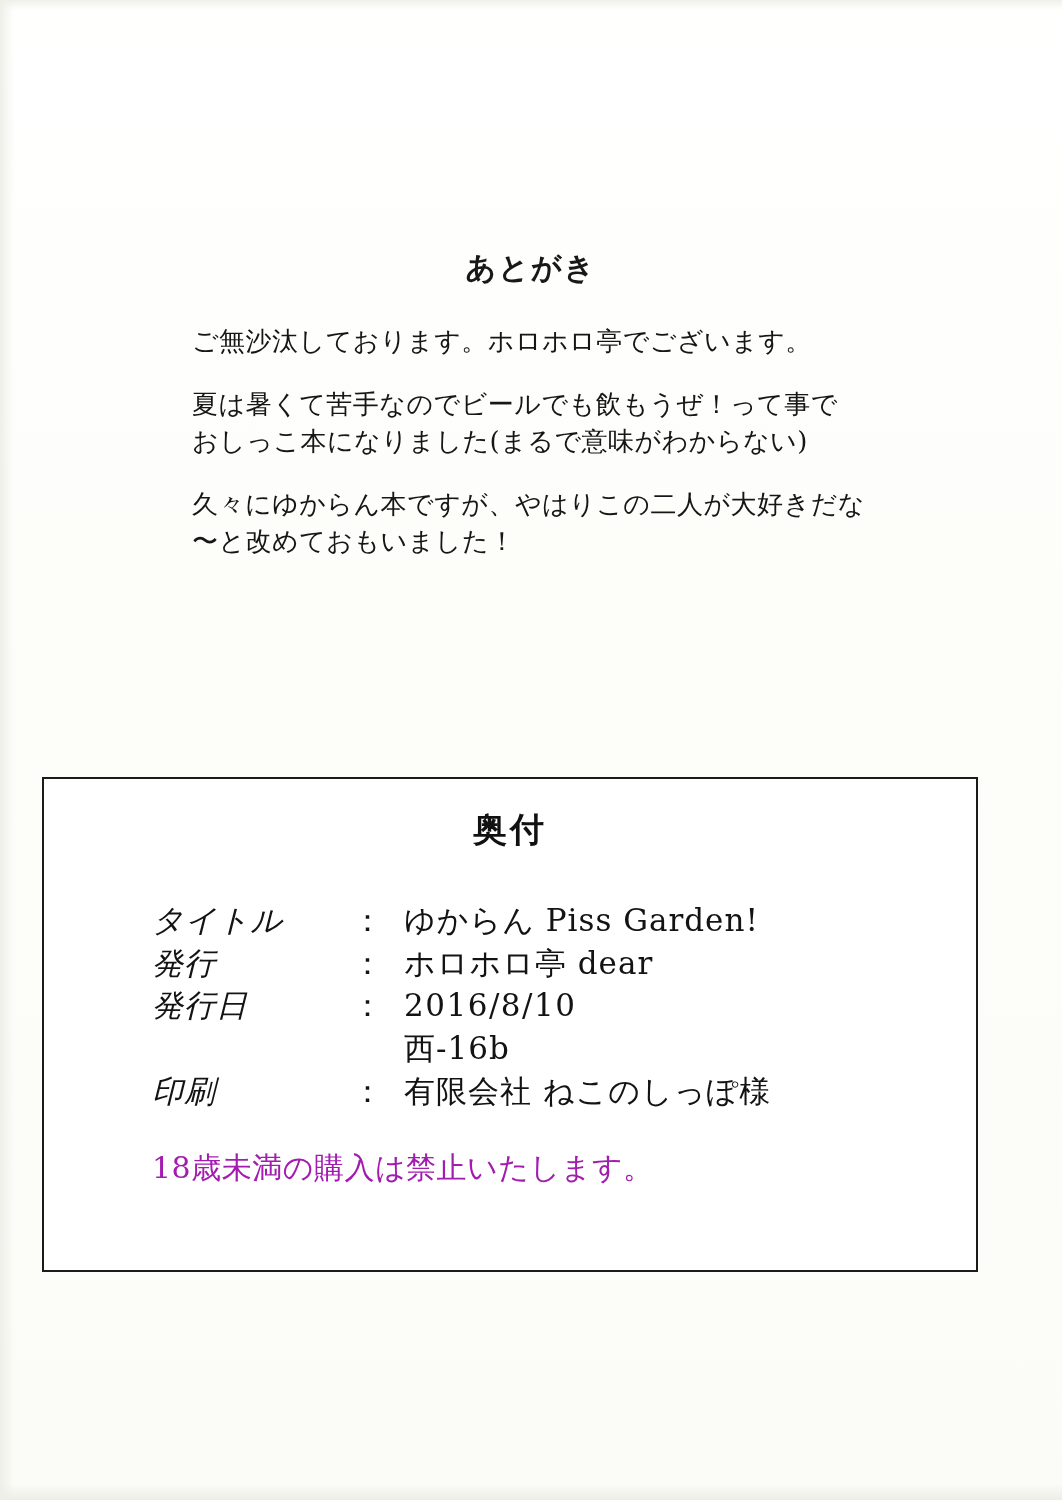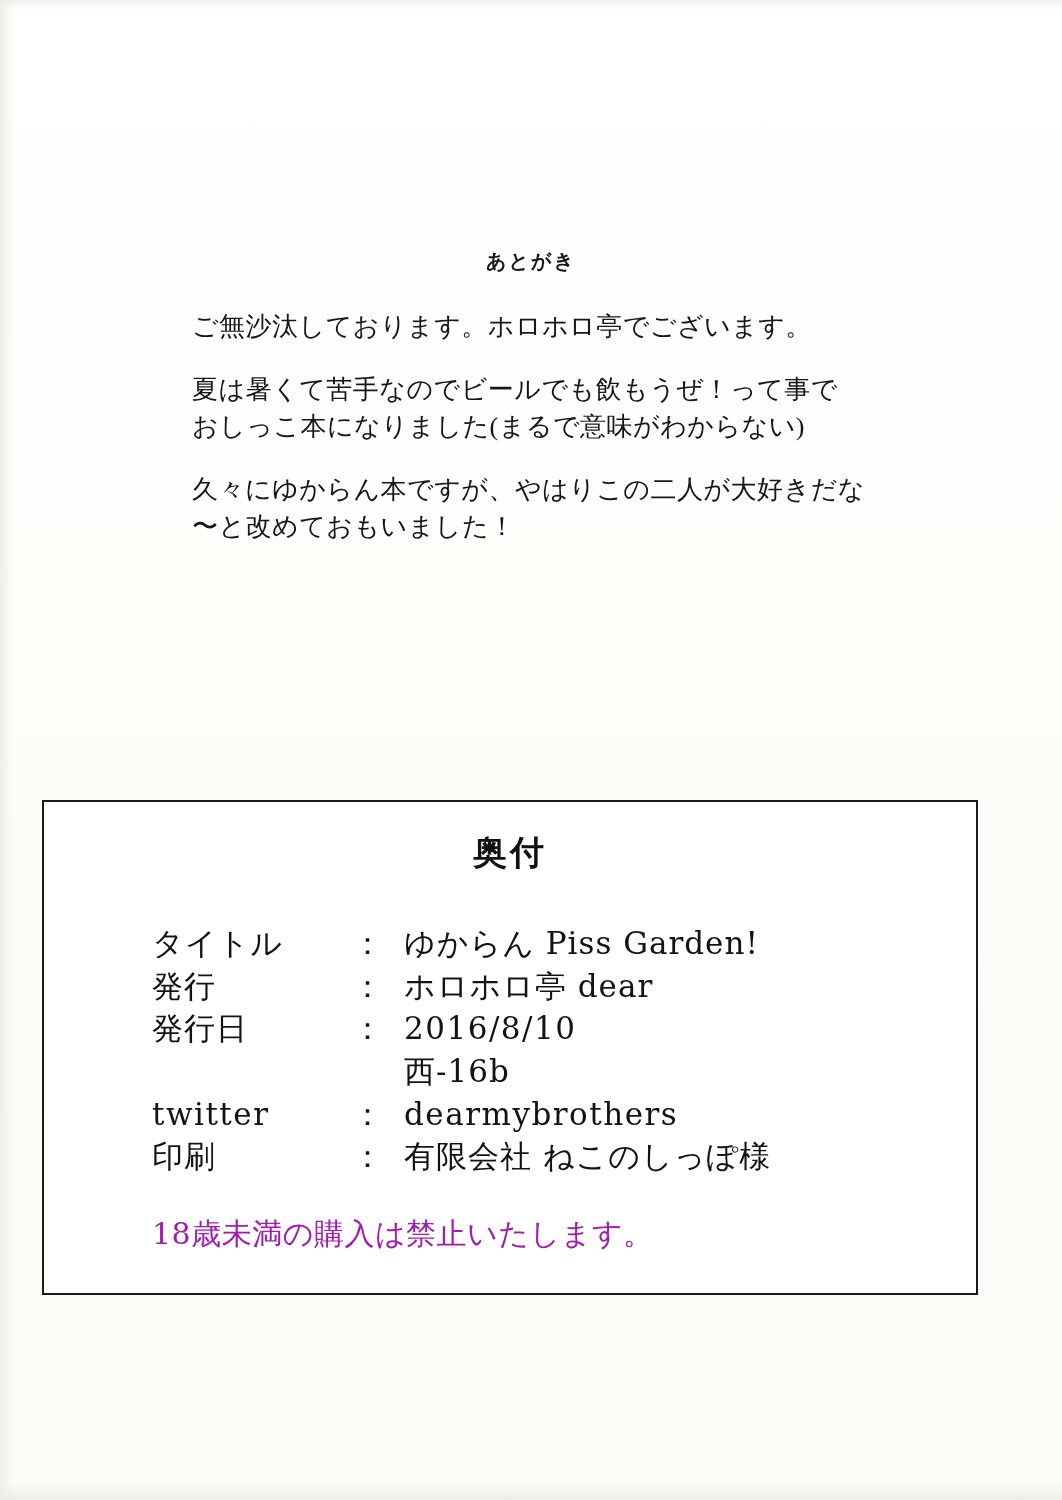--- a/index.html
+++ b/index.html
@@ -22,21 +22,21 @@
   }
   
   .afterword {
     position: absolute;
     left: 0;
     right: 0;
     top: 248px;
   }
   .afterword-title {
     text-align: center;
-    font-size: 20px;
+    font-size: 30px;
     letter-spacing: 2px;
     font-family: "DejaVu Serif", "Liberation Serif", serif;
     color: #181818;
     margin: 0 0 34px 0;
   }
   .afterword-body {
     margin: 0 auto;
     width: 700px;
     padding-left: 22px;
   }
@@ -47,27 +47,26 @@
     color: #161616;
     font-family: "DejaVu Serif", "Liberation Serif", serif;
     margin: 0 0 26px 0;
   }
   .para:last-child {
     margin-bottom: 0;
   }
   .para .line {
     display: block;
     white-space: pre;
-    font-family: Liberation Serif, serif;
   }
   
   .colophon {
     position: absolute;
     left: 42px;
-    top: 800px;
+    top: 777px;
     width: 936px;
     height: 495px;
     border: 2px solid #1b1b1b;
     background: #ffffff;
     box-sizing: border-box;
   }
   .colophon-title {
     text-align: center;
     font-size: 34px;
     font-weight: 700;
@@ -85,20 +84,21 @@
     line-height: 1.28;
     padding: 0 0 3px 0;
     vertical-align: top;
     font-family: "DejaVu Serif", "Liberation Serif", serif;
     color: #131313;
     white-space: pre;
   }
   .col-label {
     width: 200px;
     letter-spacing: 1px;
+    font-style: italic;
   }
   .col-colon {
     width: 52px;
     text-align: left;
   }
   .col-value {
     letter-spacing: 1px;
   }
   .mono {
     font-family: "DejaVu Sans Mono", "Liberation Mono", monospace;
@@ -177,25 +177,20 @@
           <td class="col-label">発行日</td>
           <td class="col-colon">：</td>
           <td class="col-value mono">2016/8/10</td>
         </tr>
         <tr>
           <td class="col-label"></td>
           <td class="col-colon"></td>
           <td class="col-value">西-16b</td>
         </tr>
         <tr>
-          <td class="col-label mono">twitter</td>
-          <td class="col-colon">：</td>
-          <td class="col-value mono">dearmybrothers</td>
-        </tr>
-        <tr>
           <td class="col-label">印刷</td>
           <td class="col-colon">：</td>
           <td class="col-value">有限会社 ねこのしっぽ様</td>
         </tr>
       </tbody>
     </table>
 
     <p class="notice">18歳未満の購入は禁止いたします。</p>
   </section>
 

